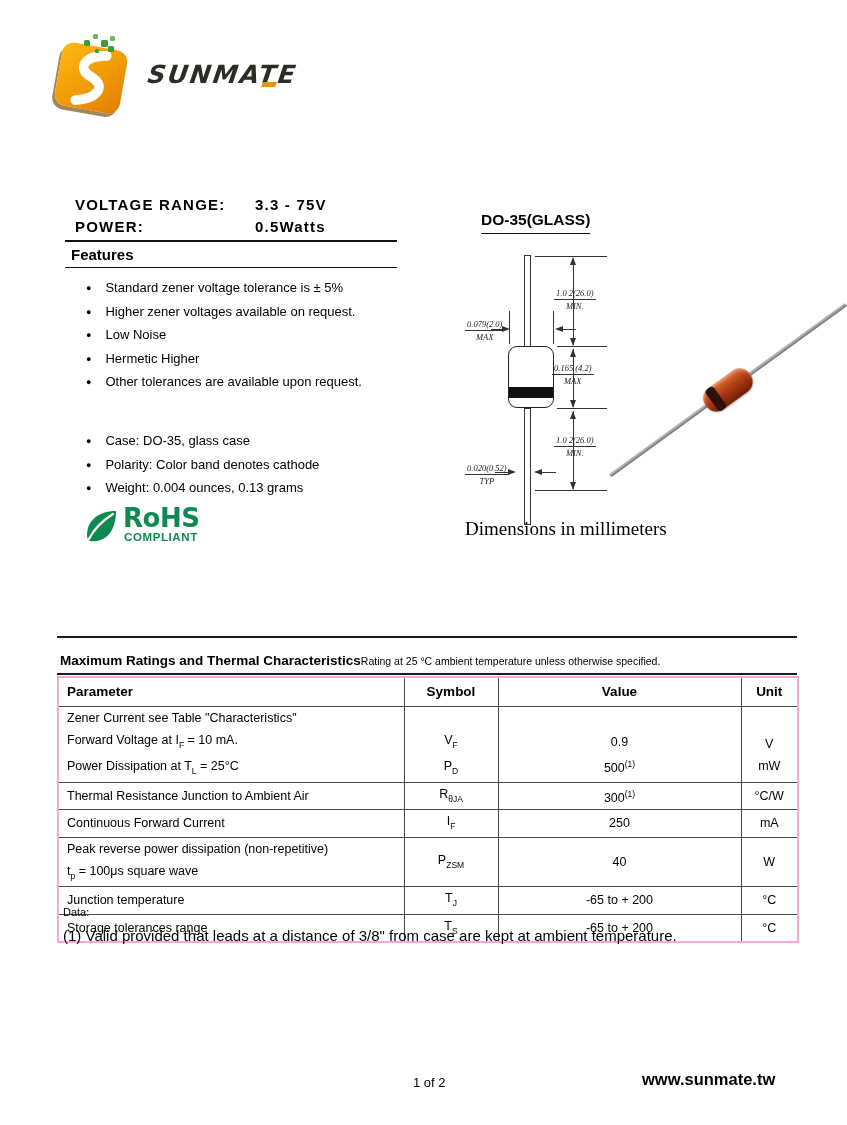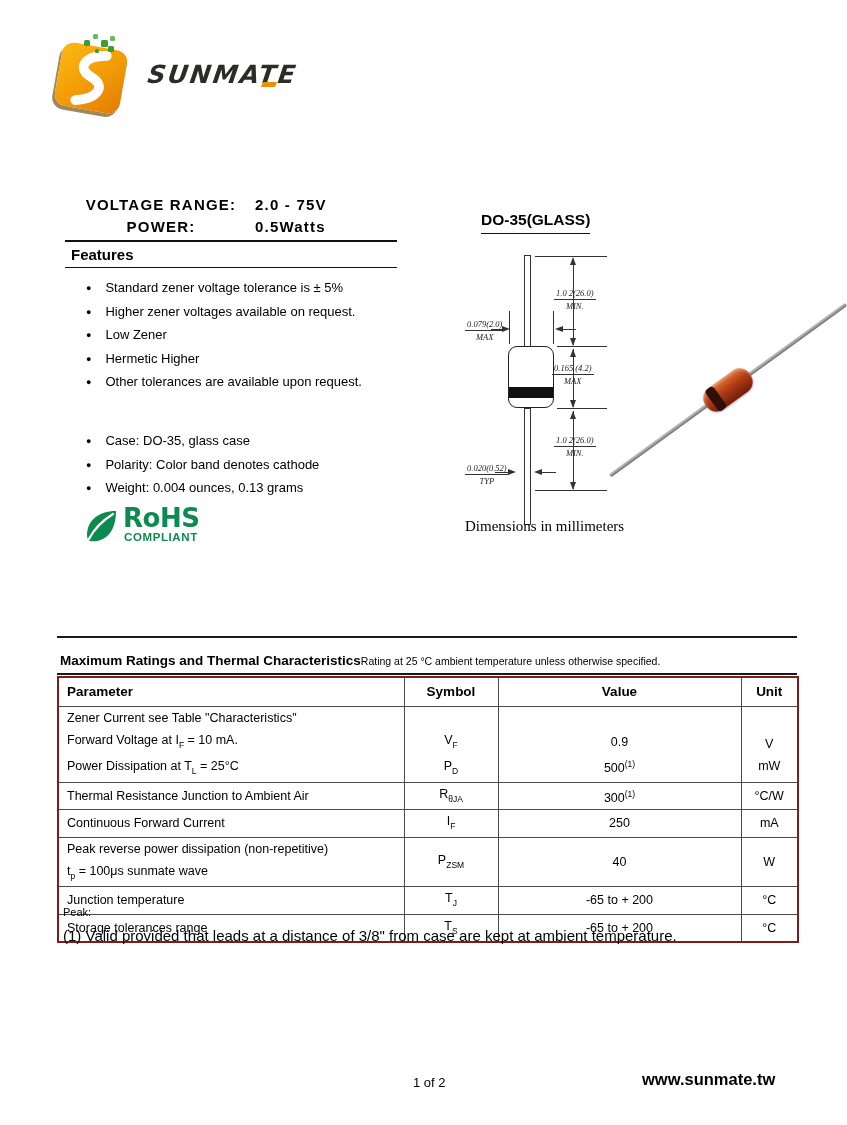--- a/index.html
+++ b/index.html
@@ -21,21 +21,21 @@
 
   .title-block { position:absolute; left:415px; top:45px; width:410px; text-align:center; }
   .doc-title { font-size:30px; font-weight:bold; letter-spacing:.5px; }
   .title-rule { margin-top:3px; height:4px; background:#111; }
   .doc-subtitle { margin-top:3px; font-size:20px; font-weight:bold; letter-spacing:-.3px; }
 
   
   .specs { position:absolute; left:75px; top:196px; display:grid;
     grid-template-columns:172px auto; column-gap:8px; row-gap:5px;
     font-size:15px; font-weight:bold; letter-spacing:1.2px; }
-  .specs .lab { text-align:center; }
+  .specs .lab { text-align:left; }
 
   .sect-head { position:absolute; left:65px; width:332px; border-top:2px solid #111;
     border-bottom:1.5px solid #111; padding:4px 0 4px 6px; font-size:15px; font-weight:bold; }
 
   .blist { position:absolute; left:86px; width:330px; }
   .bullet-row { display:flex; align-items:baseline; margin-bottom:8.5px; }
   .bullet { font-size:9px; margin-right:14px; position:relative; top:-1px; }
   .btext { font-size:13px; }
 
   .rohs { position:absolute; left:82px; top:503px; width:120px; height:44px; }
@@ -56,41 +56,41 @@
   .vline { position:absolute; width:1px; background:#333; }
   .hline { position:absolute; height:1px; background:#333; }
   .arr { position:absolute; width:0; height:0; }
   .arr.up   { border-left:3.5px solid transparent; border-right:3.5px solid transparent; border-bottom:8px solid #333; }
   .arr.down { border-left:3.5px solid transparent; border-right:3.5px solid transparent; border-top:8px solid #333; }
   .arr.right{ border-top:3.5px solid transparent; border-bottom:3.5px solid transparent; border-left:8px solid #333; }
   .arr.left { border-top:3.5px solid transparent; border-bottom:3.5px solid transparent; border-right:8px solid #333; }
   .dimlab { position:absolute; font:italic 8.5px "Liberation Serif", serif; text-align:center; color:#222; }
   .dimlab .v { border-bottom:1px solid #333; padding:0 2px 1px; white-space:nowrap; }
   .dimlab .q { padding-top:1px; }
-  .pkg-caption { position:absolute; left:465px; top:518px; font-family:"Liberation Serif", serif; font-size:15px; }
+  .pkg-caption { position:absolute; left:465px; top:518px; font-family:"Liberation Serif", serif; font-size:19px; }
 
   
   .photo { position:absolute; left:612px; top:296px; width:232px; height:188px; }
   .assembly { position:absolute; left:50%; top:50%; width:292px; height:30px;
     transform:translate(-50%,-50%) rotate(-36deg); }
   .wire { position:absolute; left:0; top:13px; width:292px; height:4px; border-radius:2px;
     background:linear-gradient(#cfcfcf,#6b6b6b); }
   .dbody-photo { position:absolute; left:119px; top:2px; width:54px; height:26px; border-radius:12px;
     background:linear-gradient(#e0763a 0%, #b23c14 45%, #6f1d08 100%);
     box-shadow:inset 0 2px 3px rgba(255,255,255,.35), 0 1px 2px rgba(0,0,0,.3); }
   .dband-photo { position:absolute; left:7px; top:0; width:10px; height:100%; background:#30100a; border-radius:4px; }
 
   
   .ratings-bar { position:absolute; left:57px; top:636px; width:740px;
     border-top:2px solid #1a1a1a; border-bottom:2px solid #1a1a1a; padding:13px 0 4px 3px; }
   .ratings-bar .h { font-size:13.5px; font-weight:bold; }
   .ratings-bar .s { font-size:10.5px; }
 
   table.ratings { position:absolute; left:57px; top:676px; width:740px;
-    border-collapse:collapse; border:2px solid #7f1d1d; table-layout:fixed; }
+    border-collapse:collapse; border:2px solid #f9a8d4; table-layout:fixed; }
   .ratings th, .ratings td { border:1px solid #4a4a4a; vertical-align:middle; }
   .ratings th { font-size:13.5px; font-weight:bold; height:29px; text-align:center; }
   .ratings th.param, .ratings td.param { text-align:left; padding-left:8px; }
   .ratings td { font-size:12.5px; text-align:center; }
   .tline { line-height:22px; min-height:22px; white-space:nowrap; }
   .ratings sub { font-size:8.5px; }
   .ratings sup { font-size:8.5px; }
 
   .note-label { position:absolute; left:63px; top:906px; font-size:11px; }
   .note-text  { position:absolute; left:63px; top:927px; font-size:15px; }
@@ -114,38 +114,38 @@
   <div class="spark" style="left:101px;top:40px;width:7px;height:7px;"></div>
   <div class="spark" style="left:95px;top:49px;width:4px;height:4px;"></div>
   <div class="spark" style="left:110px;top:36px;width:5px;height:5px;background:#6cb85e;"></div>
   <div class="spark" style="left:108px;top:46px;width:6px;height:6px;"></div>
   <div class="wordmark">SUNMATE</div>
   <div class="wordmark-accent"></div>
 
 
   <div class="specs">
     <span class="lab">VOLTAGE  RANGE:</span>
-    <span>2.0 - 75V</span>
+    <span>3.3 - 75V</span>
     <span class="lab">POWER:</span>
     <span>0.5Watts</span>
   </div>
 
   <div class="sect-head" style="top:240px;">Features</div>
   <div class="blist" id="features-list" style="top:280px;">
       <div class="bullet-row">
         <span class="bullet">●</span>
         <span class="btext">Standard zener voltage tolerance is ± 5%</span>
       </div>
       <div class="bullet-row">
         <span class="bullet">●</span>
         <span class="btext">Higher zener voltages available on request.</span>
       </div>
       <div class="bullet-row">
         <span class="bullet">●</span>
-        <span class="btext">Low Zener</span>
+        <span class="btext">Low Noise</span>
       </div>
       <div class="bullet-row">
         <span class="bullet">●</span>
         <span class="btext">Hermetic Higher</span>
       </div>
       <div class="bullet-row">
         <span class="bullet">●</span>
         <span class="btext">Other tolerances are available upon request.</span>
       </div>
     </div>
@@ -308,21 +308,21 @@
           <td class="value">
             <div class="tline"><span>250</span></div>
           </td>
           <td class="unit">
             <div class="tline"><span>mA</span></div>
           </td>
         </tr>
         <tr style="height: 45px; margin-left: 20px;">
           <td class="param">
             <div class="tline"><span>Peak reverse power dissipation (non-repetitive)</span></div>
-            <div class="tline"><span>t</span><sub>p</sub><span> = 100μs sunmate wave</span></div>
+            <div class="tline"><span>t</span><sub>p</sub><span> = 100μs square wave</span></div>
           </td>
           <td class="symbol">
             <div class="tline"><span>P</span><sub>ZSM</sub></div>
           </td>
           <td class="value">
             <div class="tline"><span>40</span></div>
           </td>
           <td class="unit">
             <div class="tline"><span>W</span></div>
           </td>
@@ -351,19 +351,19 @@
           <td class="value">
             <div class="tline"><span>-65 to + 200</span></div>
           </td>
           <td class="unit">
             <div class="tline"><span>°C</span></div>
           </td>
         </tr>
       </tbody>
   </table>
 
-  <div class="note-label">Peak:</div>
+  <div class="note-label">Data:</div>
   <div class="note-text">(1) Valid provided that leads at a distance of 3/8" from case are kept at ambient temperature.</div>
 
   <div class="page-num">1 of 2</div>
   <div class="website">www.sunmate.tw</div>
 
 </div>
 
 </body></html>

